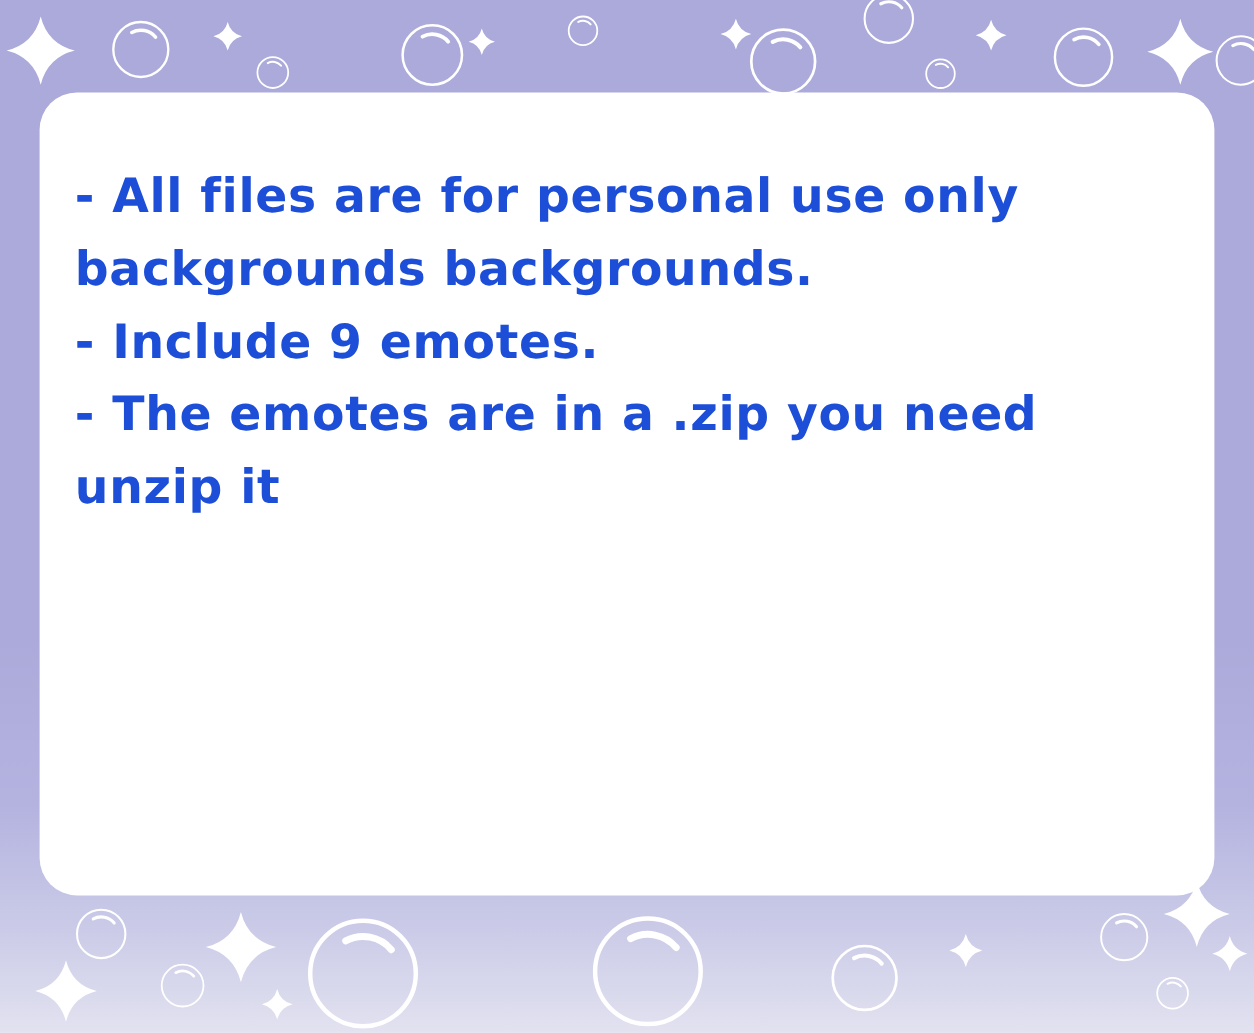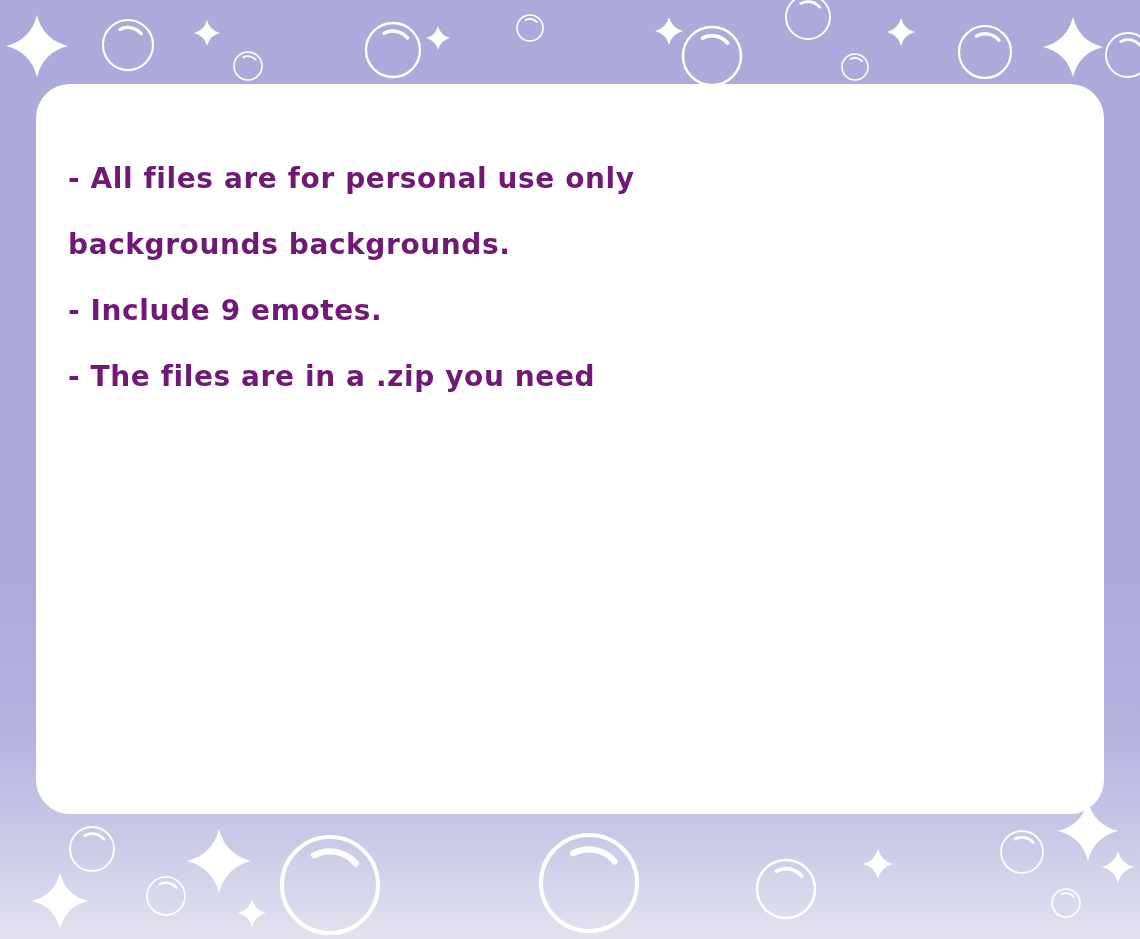--- a/index.html
+++ b/index.html
@@ -53,25 +53,25 @@
     left: 32px;
     top: 62px;
     right: 20px;
     margin: 0;
     padding: 0;
     list-style: none;
   }
 
   .note-line {
     font-family: "DejaVu Sans", sans-serif;
-    font-size: 28px;
+    font-size: 43px;
     line-height: 66px;
     font-weight: 700;
     letter-spacing: 0.6px;
-    color: #701a75;
+    color: #1d4ed8;
     white-space: pre;
   }
 </style>
 </head>
 <body>
 
 <div id="stage">
 
   <svg id="decor" viewBox="0 0 1140 939" width="1140" height="939" aria-hidden="true">
       <g>
@@ -150,17 +150,18 @@
       <path d="M 878 849 Q 881 861 893 864 Q 881 867 878 879 Q 875 867 863 864 Q 875 861 878 849 Z" fill="#ffffff"></path>
       <path d="M 1088 801 Q 1094 825 1118 831 Q 1094 837 1088 861 Q 1082 837 1058 831 Q 1082 825 1088 801 Z" fill="#ffffff"></path>
       <path d="M 1118 851 Q 1121.2 863.8 1134 867 Q 1121.2 870.2 1118 883 Q 1114.8 870.2 1102 867 Q 1114.8 863.8 1118 851 Z" fill="#ffffff"></path>
     </svg>
 
   <div id="card">
     <ul id="note-list">
         <li class="note-line">- All files are for personal use only</li>
         <li class="note-line">backgrounds backgrounds.</li>
         <li class="note-line">- Include 9 emotes.</li>
-        <li class="note-line">- The files are in a .zip you need</li>
+        <li class="note-line">- The emotes are in a .zip you need</li>
+        <li class="note-line">unzip it</li>
       </ul>
   </div>
 
 </div>
 
 </body></html>

